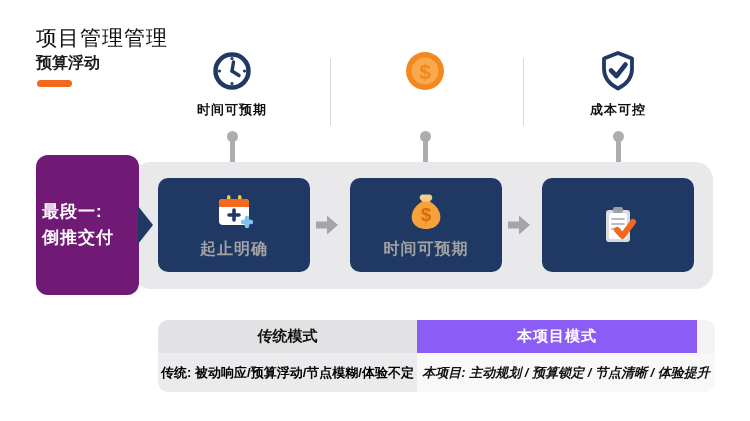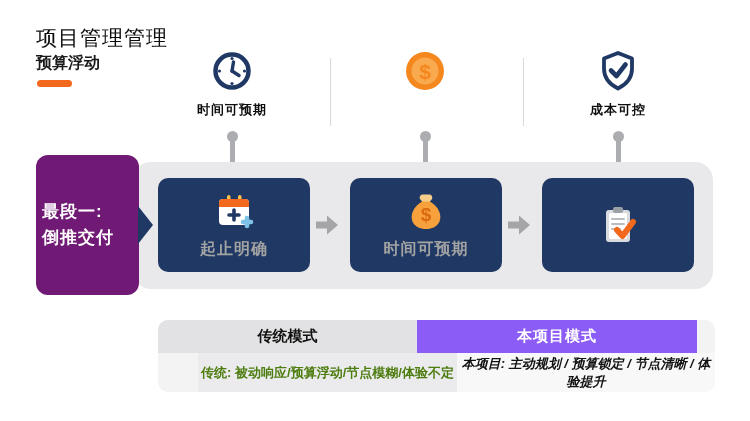--- a/index.html
+++ b/index.html
@@ -45,24 +45,24 @@
   .step-card .sicon{height:42px;display:flex;align-items:center;justify-content:center;}
   .step-card .slabel{margin-top:6px;color:#a3a3a3;font-size:16px;font-weight:bold;letter-spacing:1px;}
   .flow-arrow{position:absolute;top:212px;z-index:2;width:26px;height:26px;}
   .fa1{left:314px;} .fa2{left:506px;}
   
   .cmp{position:absolute;left:158px;top:320px;width:557px;height:72px;border-radius:10px;
        background:#f3f3f4;overflow:hidden;}
   .cmp-row{display:flex;}
   .cmp-head{height:33px;}
   .cmp-body{height:39px;}
-  .cell{display:flex;align-items:center;justify-content:center;text-align:center;}
+  .cell{display:flex;align-items:center;justify-content:center;}
   .head-left{width:259px;background:#e2e2e4;font-size:15px;font-weight:bold;color:#111;}
   .head-right{flex:1;margin-right:18px;background:#8b5cf6;font-size:15px;font-weight:bold;color:#fff;letter-spacing:1px;}
-  .body-left{width:259px;background:#ebebed;font-size:13px;font-weight:bold;color:#4d7c0f;margin-left:40px;}
+  .body-left{width:259px;background:#ebebed;font-size:13px;font-weight:bold;color:#000000;}
   .body-right{flex:1;background:#f8f8f9;font-size:13px;font-weight:bold;color:#111;font-style:italic;}
 </style>
 </head>
 <body>
 
 <div id="canvas">
 
   <div class="title">项目管理管理</div>
   <div class="subtitle">预算浮动</div>
   <div class="accent-bar"></div>

